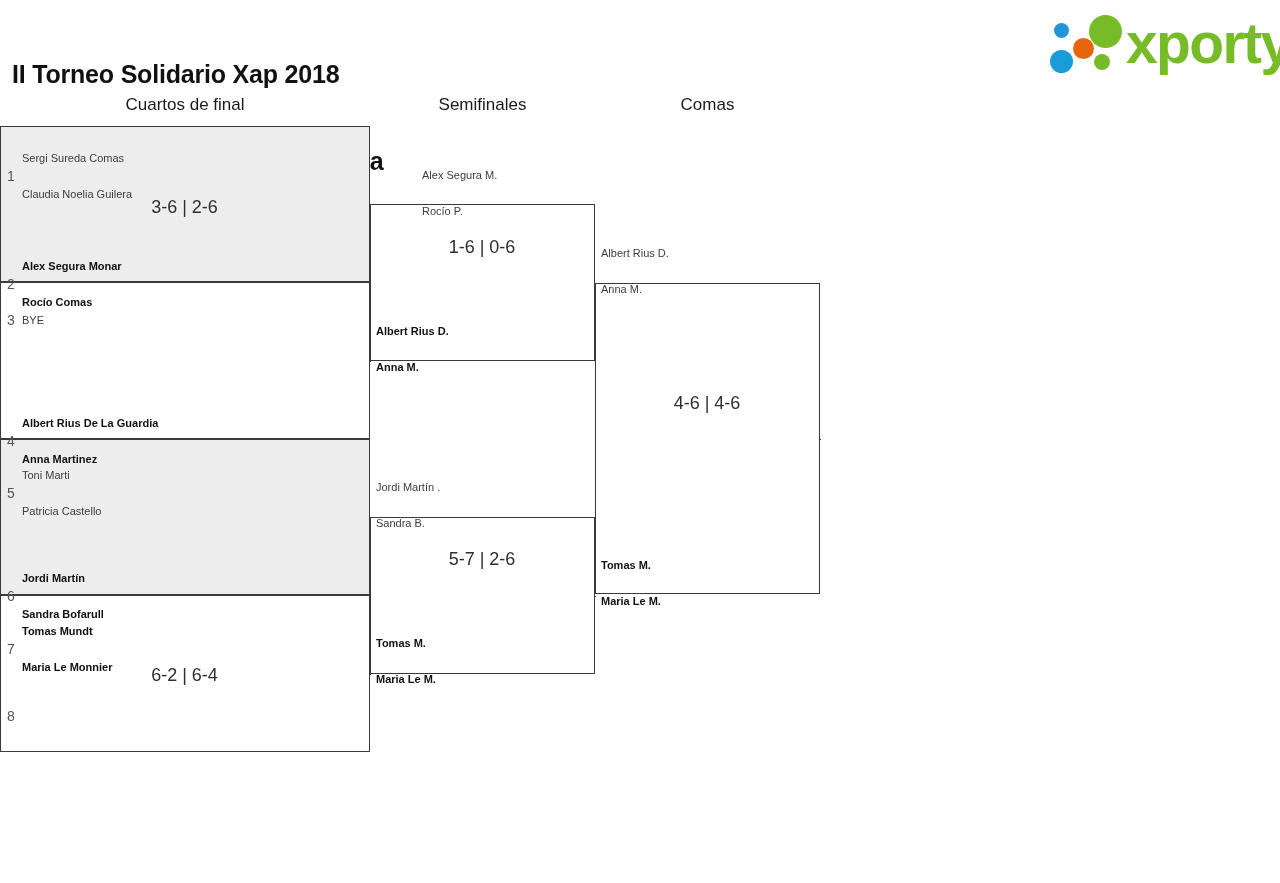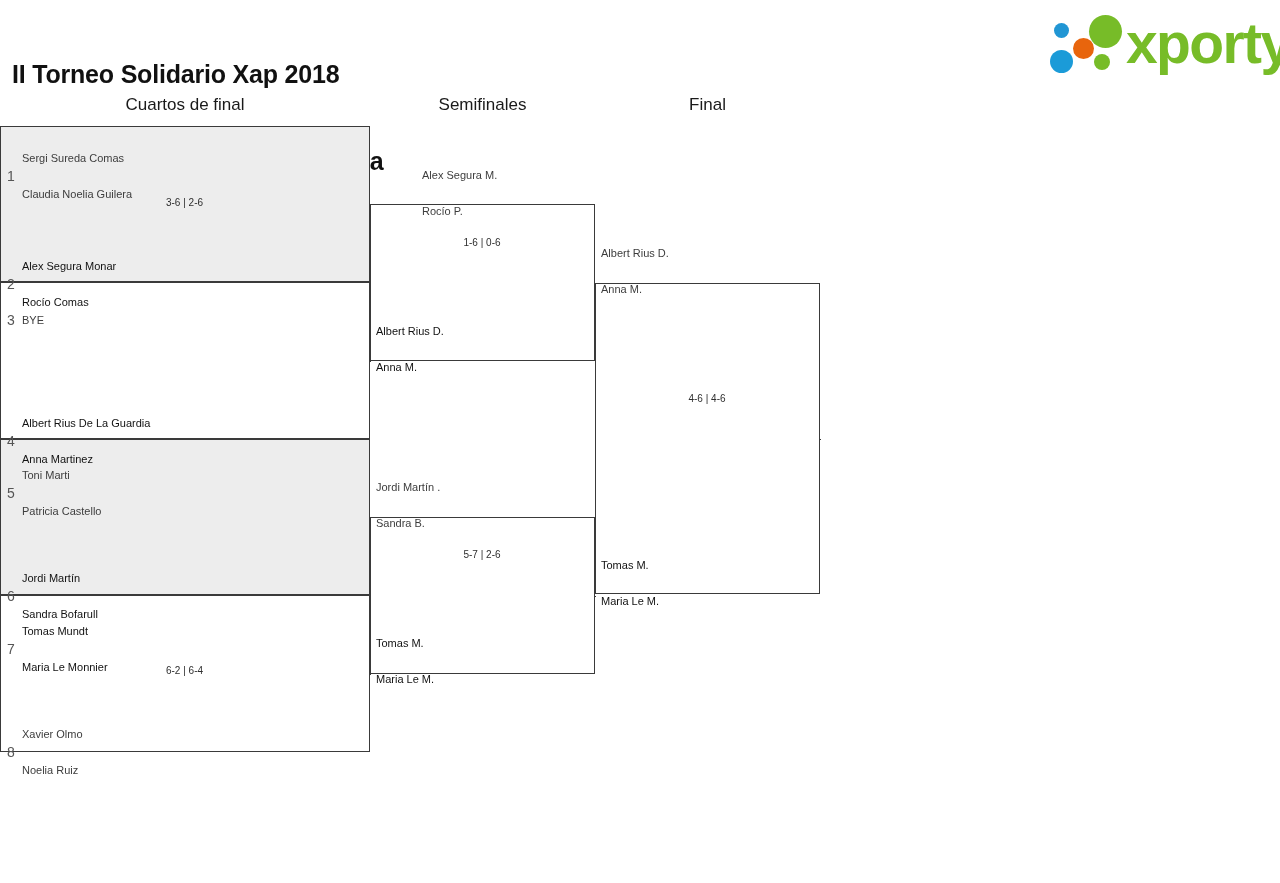--- a/index.html
+++ b/index.html
@@ -145,32 +145,32 @@
     font-size: 14px;
     color: #555555;
     font-weight: normal;
   }
   .team-names {
     font-size: 11px;
     color: #303030;
     white-space: pre-line;
   }
   .team.winner .team-names {
-    font-weight: normal;
+    font-weight: bold;
     color: #111111;
   }
   .team.loser .team-names {
     font-weight: normal;
     color: #3d3d3d;
   }
 
   
   .score {
     position: absolute;
-    font-size: 10px;
+    font-size: 18px;
     color: #2e2e2e;
     text-align: center;
   }
 
   
   .t-q1a { left: 0px;  top: 131px; }
   .t-q1b { left: 0px;  top: 239px; }
   .t-q2a { left: 0px;  top: 293px; }
   .t-q2b { left: 0px;  top: 396px; }
   .t-q3a { left: 0px;  top: 448px; }
@@ -214,21 +214,21 @@
       <span class="dot dot-green-lg"></span>
       <span class="dot dot-green-sm"></span>
     </div>
     <div class="logo-word">xporty</div>
   </div>
 </div>
 
 <div class="round-headers">
   <div class="round-header rh-qf">Cuartos de final</div>
   <div class="round-header rh-sf">Semifinales</div>
-  <div class="round-header rh-f">Final</div>
+  <div class="round-header rh-f">Comas</div>
 </div>
 
 <div class="bracket">
 
   <div class="qf-cell qf-1 shaded"></div>
   <div class="qf-cell qf-2"></div>
   <div class="qf-cell qf-3 shaded"></div>
   <div class="qf-cell qf-4"></div>
 
   <div class="sf-box sf-1"></div>
@@ -292,24 +292,20 @@
   <div class="team winner t-q4a">
     <span class="seed">7</span>
     <span class="team-names">
       <span>Tomas Mundt</span>
       <span>Maria Le Monnier</span>
     </span>
   </div>
   <div class="score s-q4">6-2 | 6-4</div>
   <div class="team loser t-q4b">
     <span class="seed">8</span>
-    <span class="team-names">
-      <span>Xavier Olmo</span>
-      <span>Noelia Ruiz</span>
-    </span>
   </div>
 
   <div class="team loser t-s1a">
     <span class="team-names">
       <span>Alex Segura M.</span>
       <span>Rocío P.</span>
     </span>
   </div>
   <div class="score s-sf1">1-6 | 0-6</div>
   <div class="team winner t-s1b">

